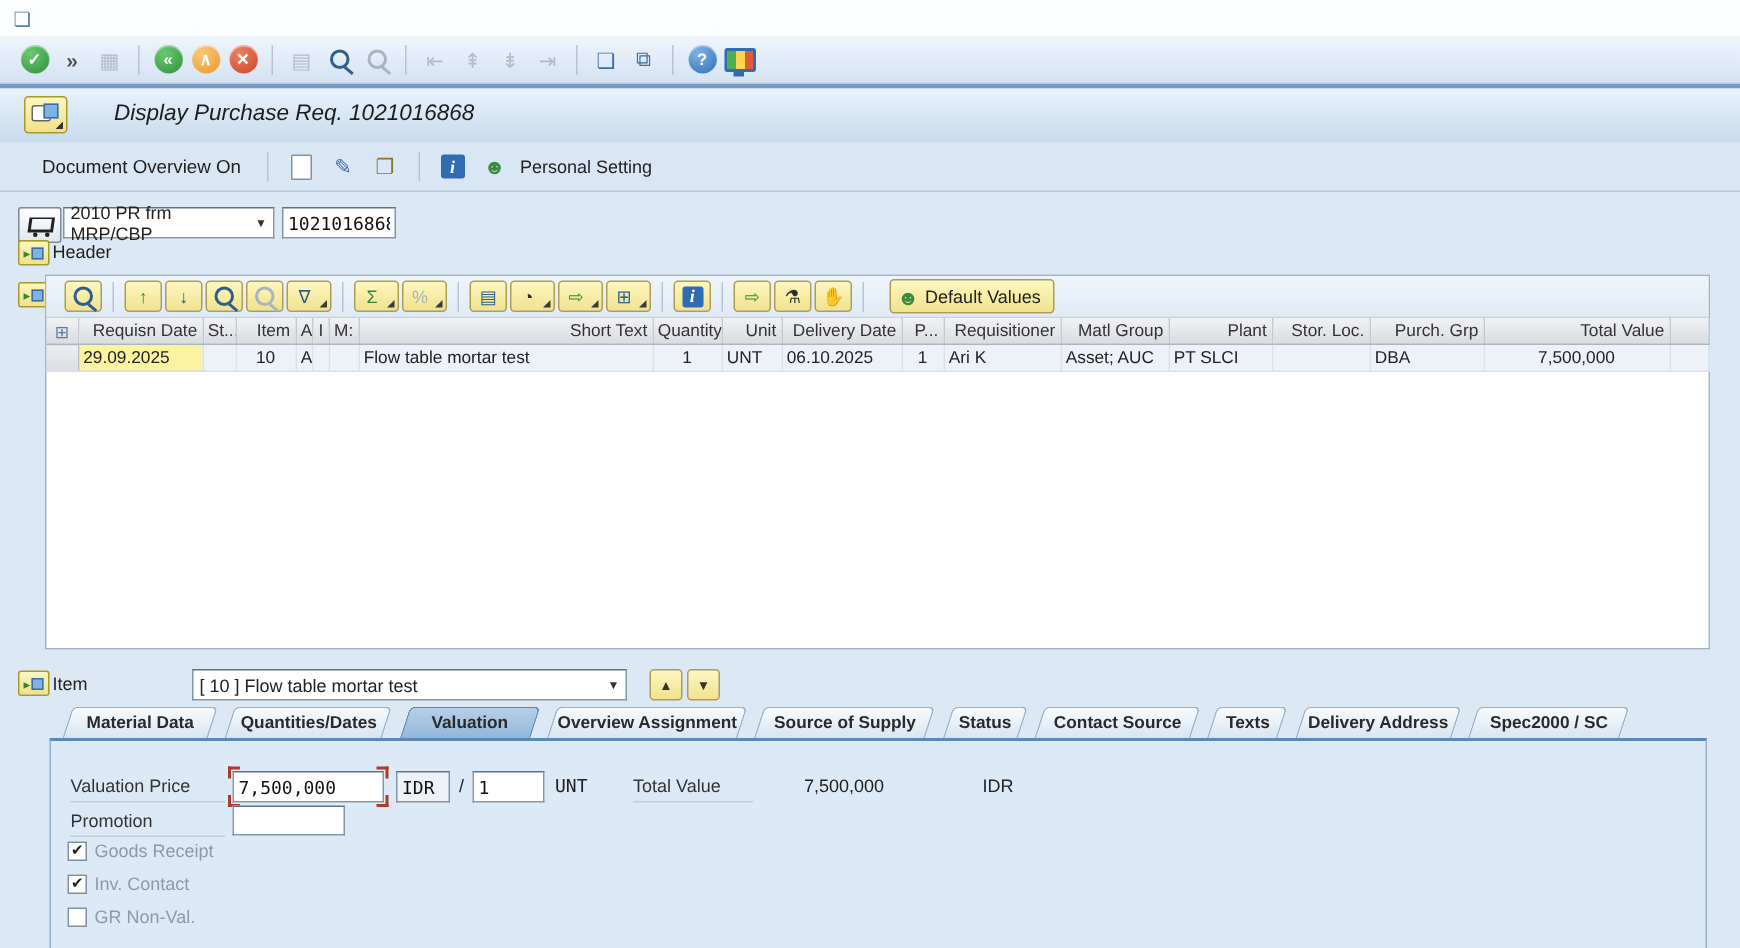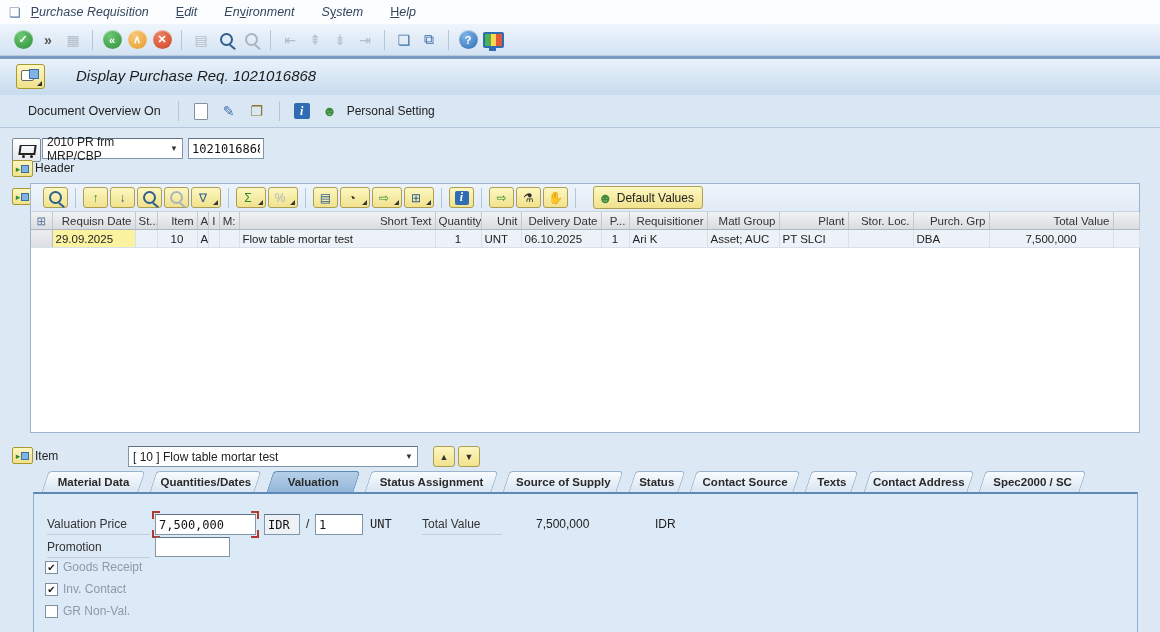--- a/index.html
+++ b/index.html
@@ -124,27 +124,20 @@
   .cb{width:13px;height:13px;background:#fff;border:1px solid #7f8f9d;display:flex;align-items:center;
       justify-content:center;font-size:10px;color:#1c1c1c;box-sizing:border-box}
   .glbl{font-size:12px;color:#8d9aa7}
   .mono{font-family:"DejaVu Sans Mono",monospace}
 </style>
 </head>
 <body>
 
 <div class="menubar">
   <span class="menu-win">❏</span>
-  <div class="menu-items">
-    <span class="menu-item"><i></i><u>P</u><i>urchase Requisition</i></span>
-    <span class="menu-item"><i></i><u>E</u><i>dit</i></span>
-    <span class="menu-item"><i>En</i><u>v</u><i>ironment</i></span>
-    <span class="menu-item"><i>S</i><u>y</u><i>stem</i></span>
-    <span class="menu-item"><i></i><u>H</u><i>elp</i></span>
-  </div>
 </div>
 
 <div class="sysbar">
   <span class="tbic">
       <span class="cir green">✓</span>
     </span>
   <span class="tbic" style="color:#555;font-weight:bold">»</span>
   <span class="tbic dis">▦</span>
   <span class="vsep"></span>
   <span class="tbic">
@@ -358,26 +351,26 @@
   <span>[ 10 ] Flow table mortar test</span>
   <span class="arr">▼</span>
 </div>
 <span class="arrbtn" style="left:433px">▲</span>
 <span class="arrbtn" style="left:458px">▼</span>
 
 <div class="tabs">
   <span class="tab" style="width:97px"><b>Material Data</b></span>
   <span class="tab" style="width:105px"><b>Quantities/Dates</b></span>
   <span class="tab active" style="width:87px"><b>Valuation</b></span>
-  <span class="tab" style="width:127px"><b>Status Assignment</b></span>
+  <span class="tab" style="width:127px"><b>Overview Assignment</b></span>
   <span class="tab" style="width:114px"><b>Source of Supply</b></span>
   <span class="tab" style="width:50px"><b>Status</b></span>
   <span class="tab" style="width:104px"><b>Contact Source</b></span>
   <span class="tab" style="width:47px"><b>Texts</b></span>
-  <span class="tab" style="width:104px"><b>Contact Address</b></span>
+  <span class="tab" style="width:104px"><b>Delivery Address</b></span>
   <span class="tab" style="width:101px"><b>Spec2000 / SC</b></span>
 </div>
 
 <div class="panel"></div>
 
 <span class="lbl" style="left:47px;top:517px;width:103px">Valuation Price</span>
 <div class="focusw">
   <input class="fld" value="7,500,000" style="">
   <i class="corner c-tl"></i><i class="corner c-tr"></i>
   <i class="corner c-bl"></i><i class="corner c-br"></i>

